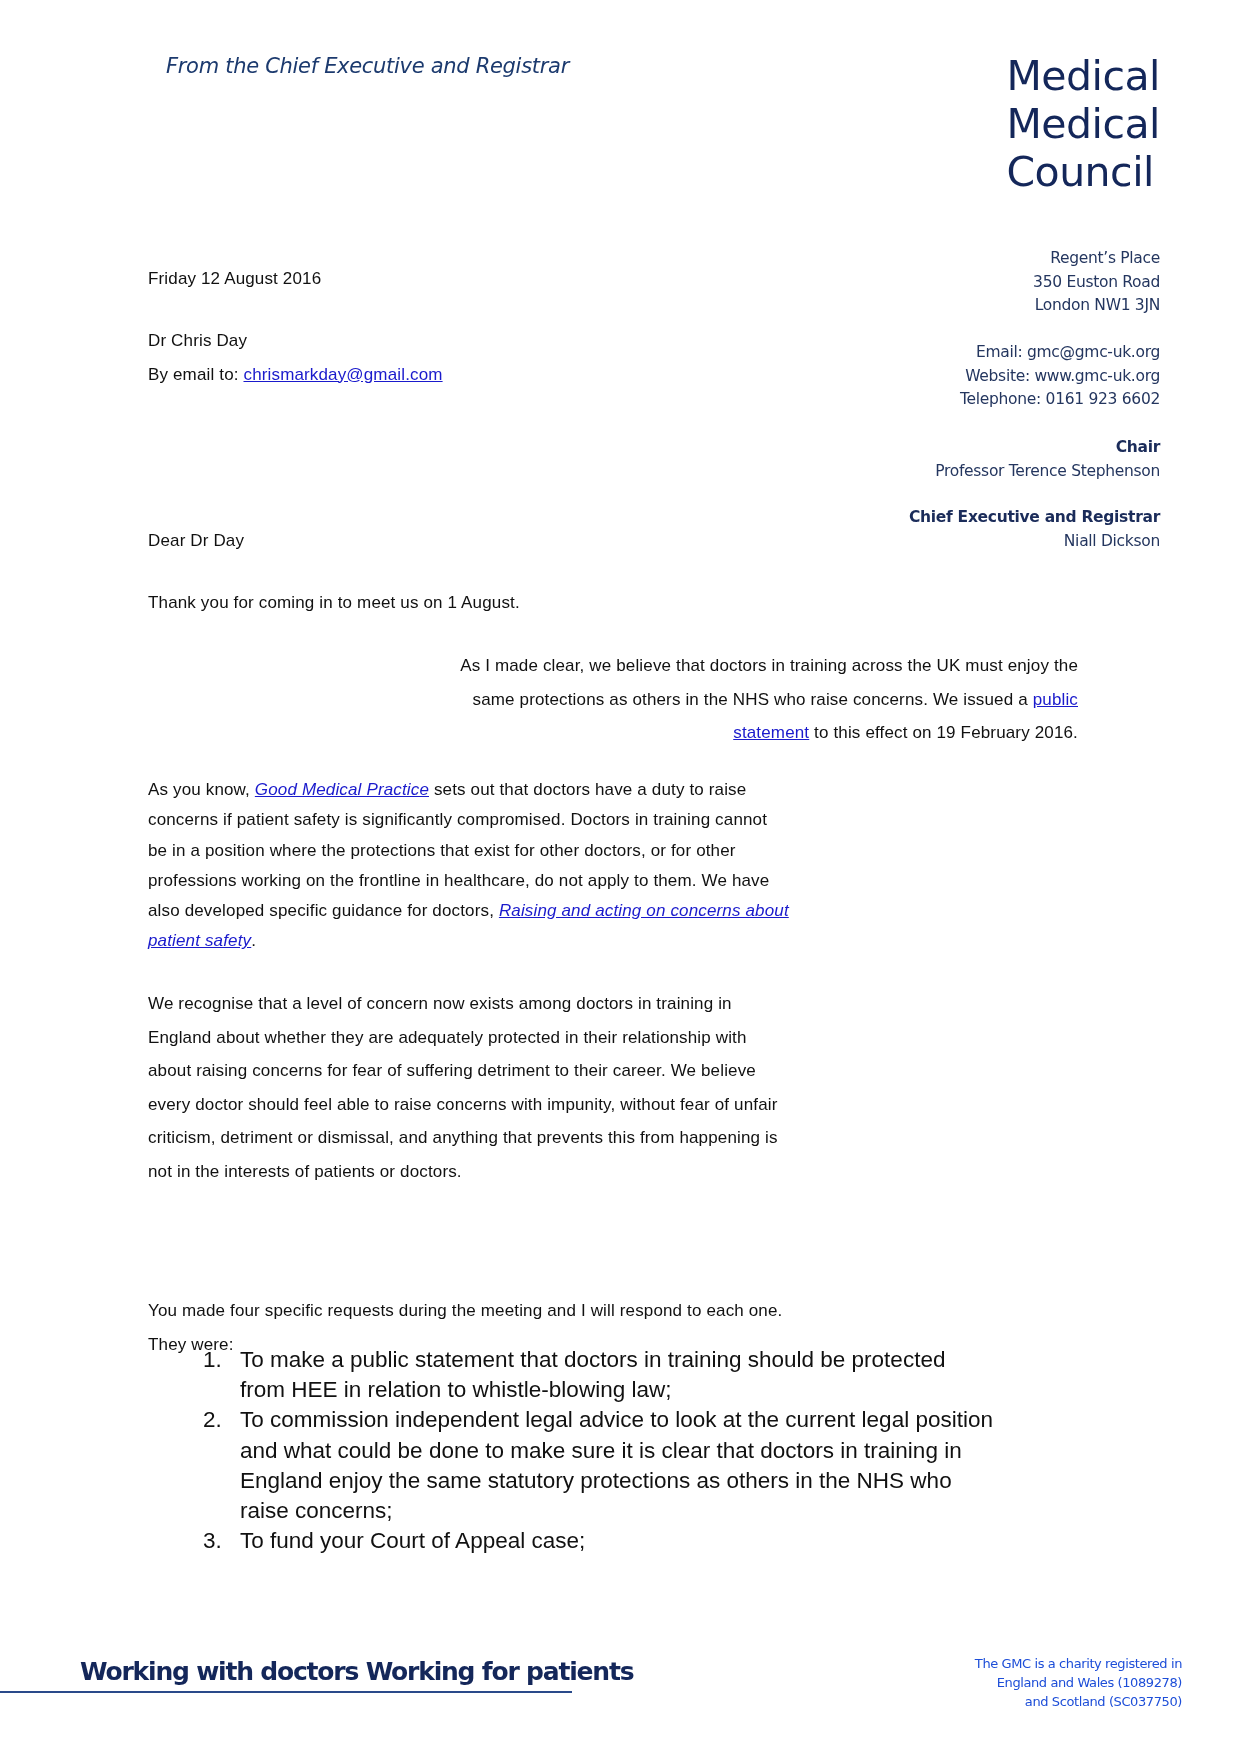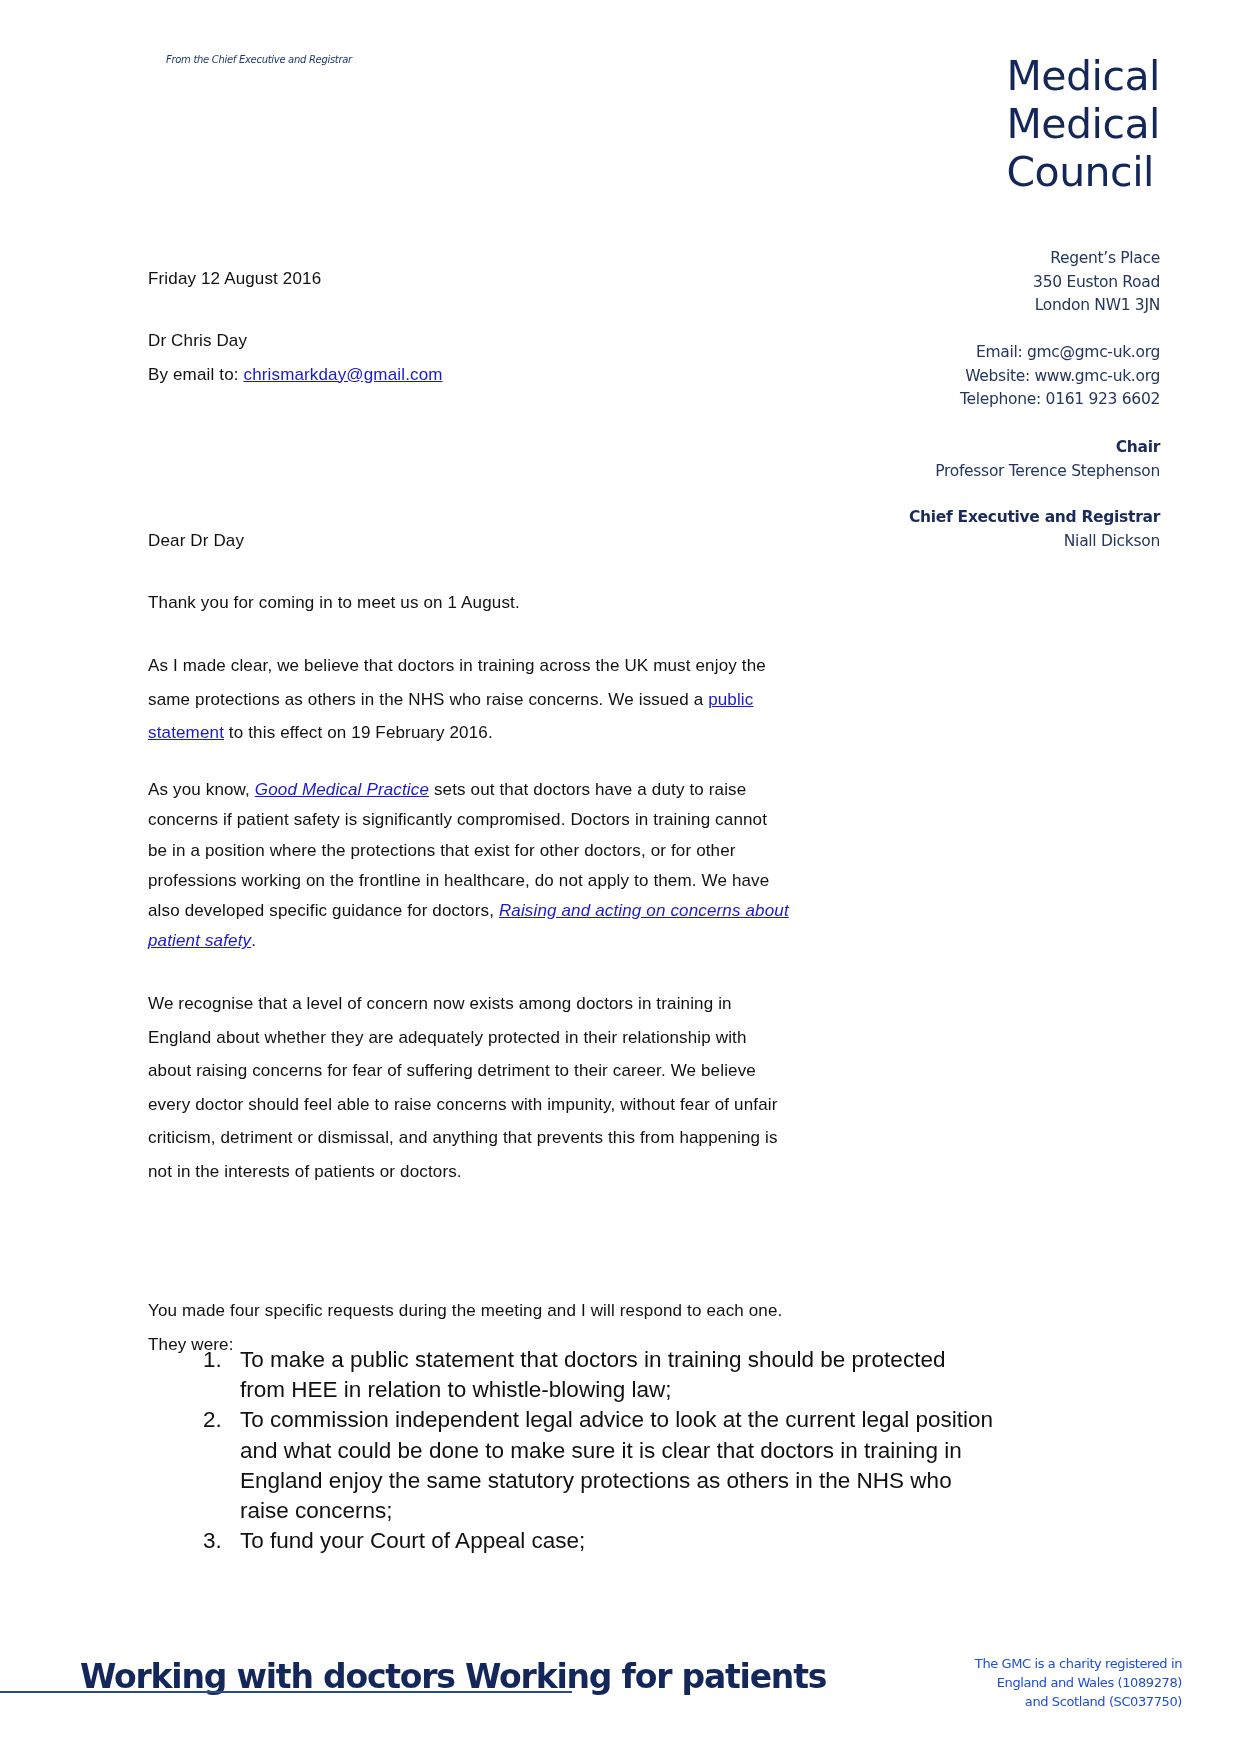--- a/index.html
+++ b/index.html
@@ -1,35 +1,35 @@
 <!DOCTYPE html>
 <html><head>
 <meta charset="utf-8">
 <style>
   html, body { margin:0; padding:0; background:#ffffff; }
   body { width:1240px; height:1754px; position:relative; overflow:hidden;
          font-family:"Liberation Sans", "DejaVu Sans", sans-serif; color:#111; }
   .abs { position:absolute; }
   .from { left:166px; top:54px; font-family:"DejaVu Sans", sans-serif; font-style:italic;
-          font-size:10px; color:#1c3a6e; letter-spacing:-0.3px; }
+          font-size:21px; color:#1c3a6e; letter-spacing:-0.3px; }
   .logo { right:80px; top:52px; text-align:left; font-family:"DejaVu Sans", sans-serif;
           color:#14275a; font-size:41px; line-height:48px; letter-spacing:-0.5px; }
   .logo div { white-space:nowrap; }
   .side { right:80px; text-align:right; font-family:"DejaVu Sans", sans-serif; color:#24365f;
           font-size:15.5px; line-height:23.5px; letter-spacing:-0.3px; }
   .side .b { font-weight:bold; color:#1b2c5a; }
   .body-text { left:148px; width:930px; font-size:17px; line-height:33.5px; color:#111;
                letter-spacing:0.15px; }
   .line { white-space:nowrap; }
   a.link { color:#1a1acc; text-decoration:underline; }
   a.link.it { font-style:italic; }
   .list { left:165px; width:930px; font-size:22.5px; line-height:30.2px; }
   .li { position:relative; padding-left:75px; }
   .li .num { position:absolute; left:38px; top:0; }
-  .tagline { left:80px; top:1657px; font-family:"DejaVu Sans", sans-serif; font-size:33px;
+  .tagline { left:80px; top:1657px; font-family:"DejaVu Sans", sans-serif; font-size:25px;
              color:#14275a; font-weight:bold; letter-spacing:-1.2px; white-space:nowrap; }
   .rule { left:0; top:1691px; width:572px; height:2px; background:#2a4a8a; }
   .charity { right:58px; top:1654px; text-align:right; font-family:"DejaVu Sans", sans-serif;
              font-size:13px; line-height:19px; color:#1d4ed8; letter-spacing:-0.4px; }
 </style>
 </head>
 <body>
 
 <div class="abs from">From the Chief Executive and Registrar</div>
 
@@ -65,21 +65,21 @@
 
 <div class="abs body-text" style="top:324px;">
   <div>Dr Chris Day</div>
   <div class="line"><span>By email to: </span><a class="link">chrismarkday@gmail.com</a></div>
 </div>
 
 <div class="abs body-text" style="top:524px;">Dear Dr Day</div>
 
 <div class="abs body-text" style="top:586px;">Thank you for coming in to meet us on 1 August.</div>
 
-<div class="abs body-text" style="top:649px;">
+<div class="abs body-text" style="top:649px;text-align:right;">
   <div class="line">As I made clear, we believe that doctors in training across the UK must enjoy the</div>
   <div class="line"><span>same protections as others in the NHS who raise concerns. We issued a </span><a class="link">public</a></div>
   <div class="line"><a class="link">statement</a><span> to this effect on 19 February 2016.</span></div>
 </div>
 
 <div class="abs body-text" style="top:775px; line-height:30.3px;">
   <div class="line"><span>As you know, </span><a class="link it">Good Medical Practice</a><span> sets out that doctors have a duty to raise</span></div>
   <div class="line">concerns if patient safety is significantly compromised. Doctors in training cannot</div>
   <div class="line">be in a position where the protections that exist for other doctors, or for other</div>
   <div class="line">professions working on the frontline in healthcare, do not apply to them. We have</div>

